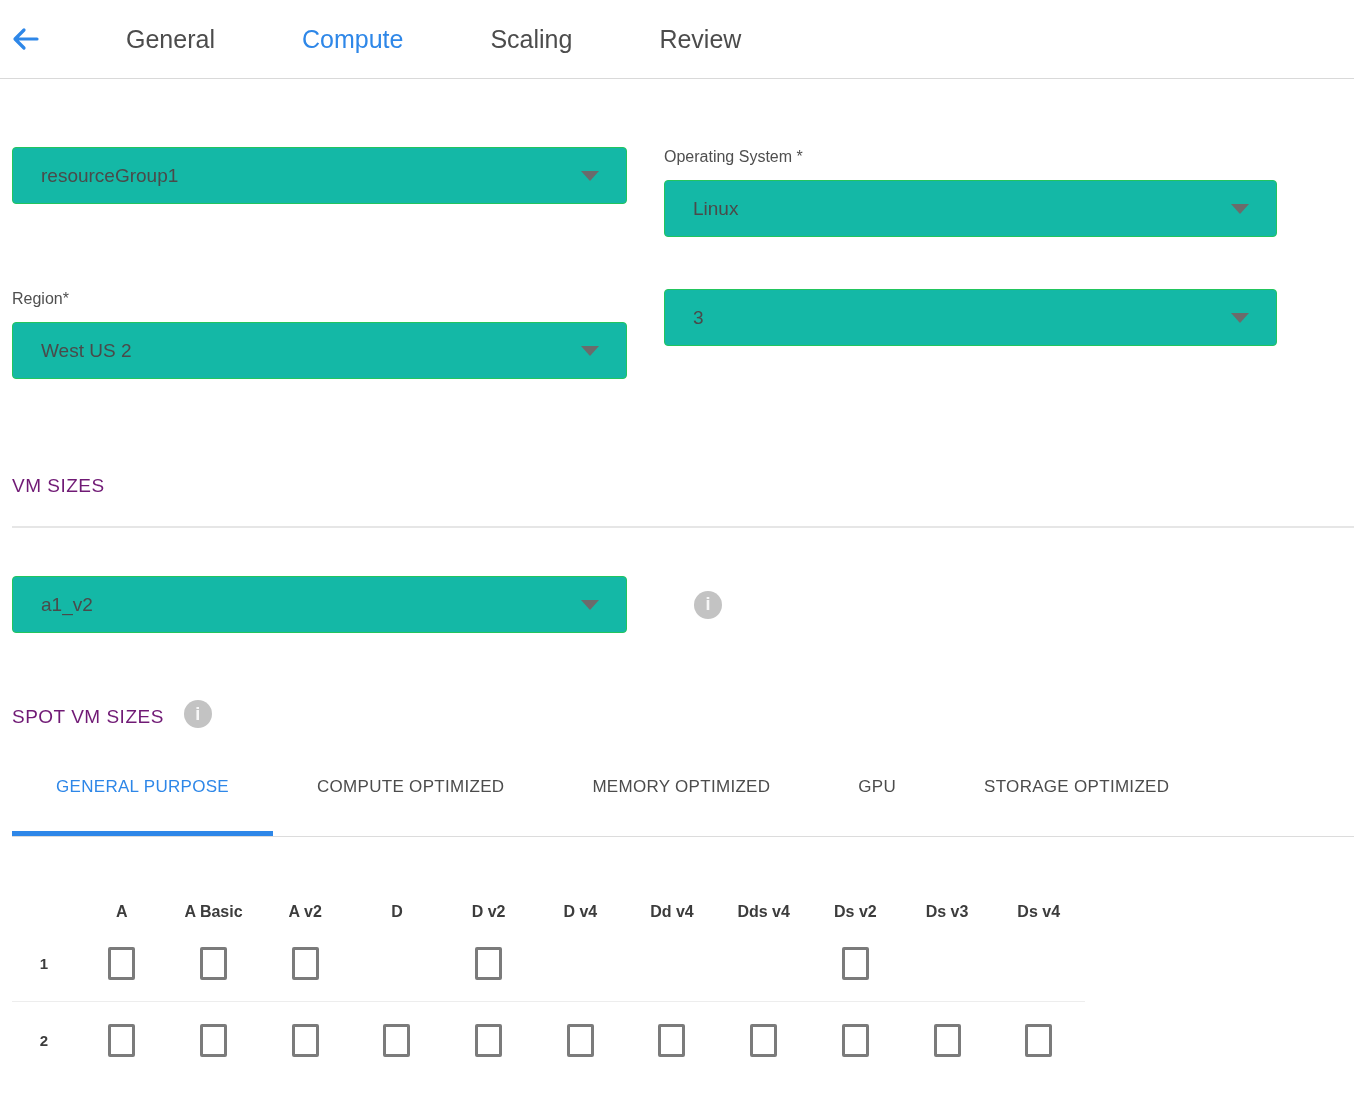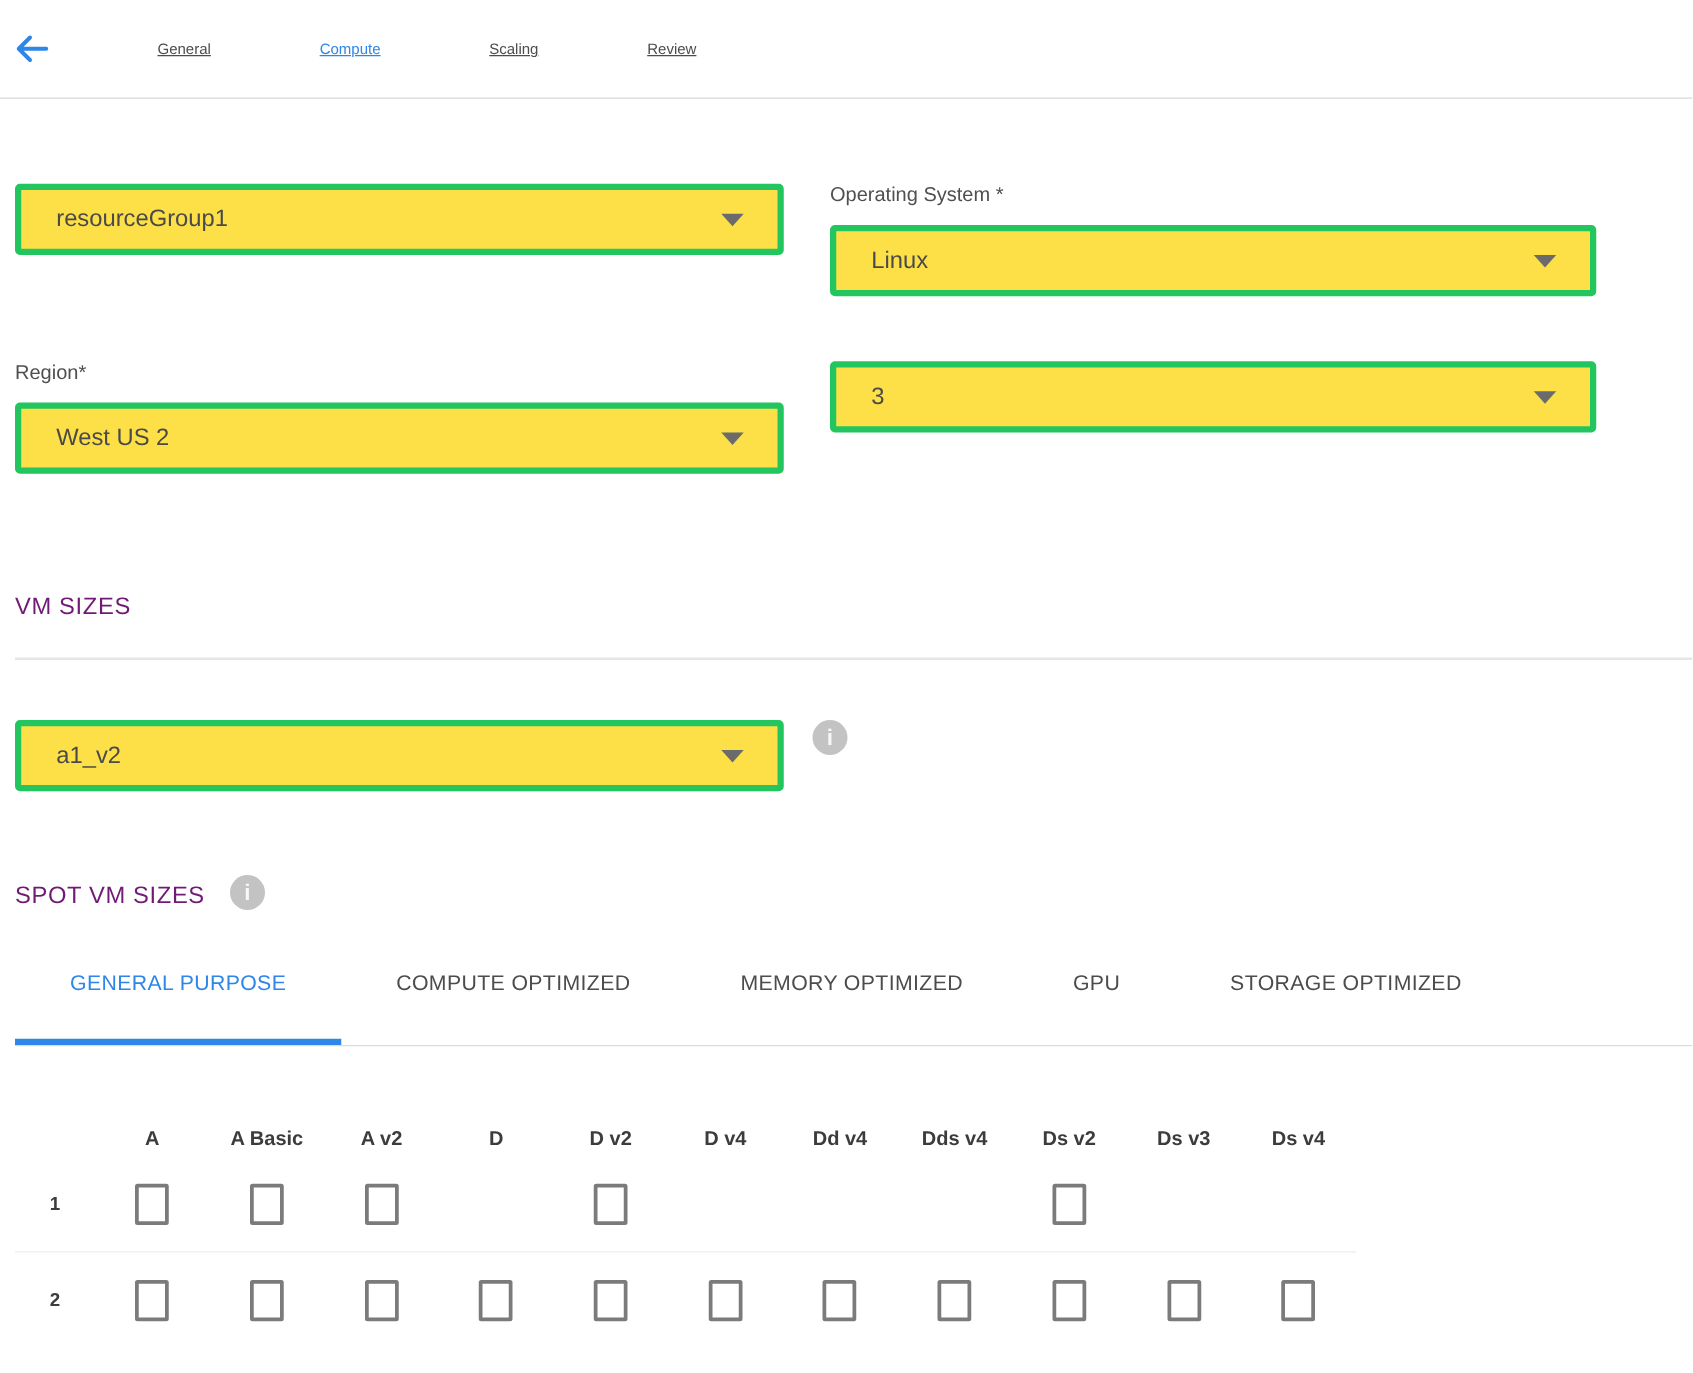--- a/index.html
+++ b/index.html
@@ -9,48 +9,48 @@
     font-family:"Liberation Sans", sans-serif; color:#4a4a4a;
   }
 
   
   .top-header{
     height:79px; display:flex; align-items:center; gap:87px;
     padding-left:12px; border-bottom:1px solid #d9d9d9;
     white-space:nowrap;
   }
   .back-btn{ width:27px; height:26px; display:flex; align-items:center; justify-content:center; cursor:pointer; color:var(--blue); }
-  .nav-tab{ font-size:12px; color:#4c4c4c; cursor:pointer;text-decoration:underline; }
+  .nav-tab{ font-size:25px; color:#4c4c4c; cursor:pointer; }
   .nav-tab.active{ color:var(--blue); }
 
   
   .main{ padding-left:12px; }
 
   .form-grid{
     margin-top:68px;
     display:grid; grid-template-columns:615px 613px; column-gap:37px; row-gap:52px;
   }
   .field-label{ display:block; font-size:16px; line-height:19px; color:#4f4f4f; margin-bottom:14px; }
   .select-box{
-    position:relative; height:57px; border:5px solid #22c55e; border-radius:4px;
-    background:#fde047; cursor:pointer; display:flex; align-items:center;
+    position:relative; height:57px; border:1px solid #22c55e; border-radius:4px;
+    background:#14b8a6; cursor:pointer; display:flex; align-items:center;
     padding:0 50px 0 28px; font-size:19px; color:#4a4a4a;
   }
   .caret{
     position:absolute; right:27px; top:50%; transform:translateY(-50%);
     width:0; height:0; border-left:9px solid transparent; border-right:9px solid transparent;
     border-top:10px solid #6b6b6b;
   }
 
   .section-title{ font-size:19px; line-height:22px; color:#701a75; letter-spacing:.5px; }
   .vm-sizes-title{ margin-top:96px; }
   .section-divider{ height:2px; background:#e6e6e6; border:0; margin-top:29px; margin-right:0; }
 
   .on-demand-field{ margin-top:48px; }
-  .on-demand-row{ display:flex; align-items:flex-start; }
+  .on-demand-row{ display:flex; align-items:center;gap:44px; }
   .on-demand-row .select-box{ width:615px; }
   .info-icon{
     width:28px; height:28px; border-radius:50%; background:#c3c3c3; color:#f7f7f7;
     display:flex; align-items:center; justify-content:center;
     font-size:18px; font-weight:bold; cursor:pointer; flex:0 0 auto;
   }
   .on-demand-row .info-icon{ margin-left:23px; }
 
   .spot-header{ margin-top:67px; display:flex; align-items:flex-end; gap:20px; }
 

